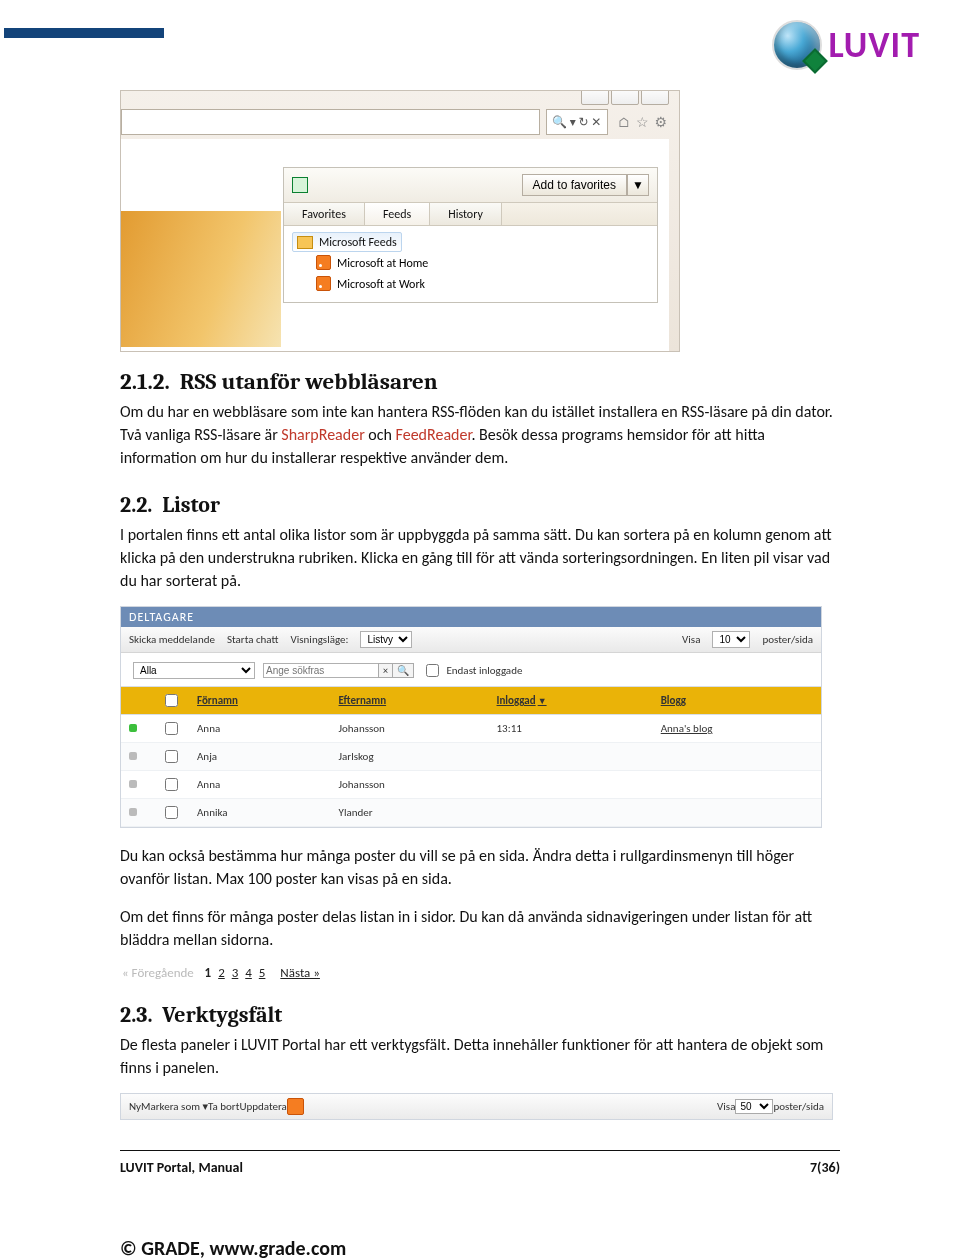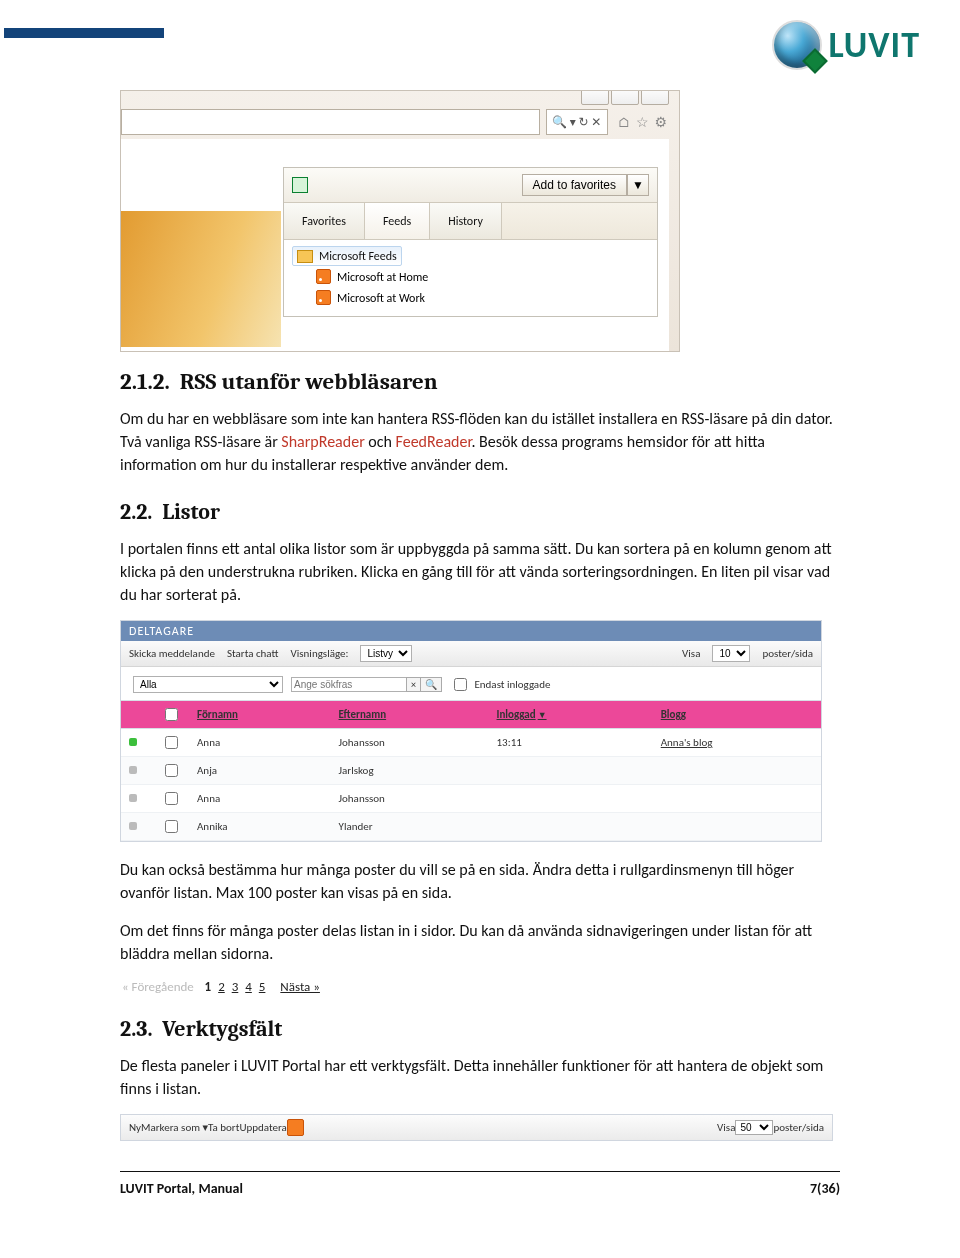--- a/index.html
+++ b/index.html
@@ -45,21 +45,21 @@
     top: 30px; left: 32px;
     width: 14px; height: 14px;
     background: #10823c;
     transform: rotate(45deg);
     border: 2px solid #0b6a31;
   }
   .logo-text {
     font-weight: 800;
     font-size: 36px;
     letter-spacing: 1px;
-    color: #0f766e;
+    color: #a21caf;
   }
   .content {
     margin: 20px 120px 0 120px;
   }
 
   
   .shot1 {
     width: 558px;
     height: 260px;
     background: linear-gradient(#f5f0ea, #ece4da);
@@ -152,21 +152,21 @@
     border-left: 1px solid #b5ada1;
     display: flex; align-items: center; justify-content: center;
   }
   .shot1 .fav-tabs {
     display: flex;
     background: linear-gradient(#f6f2e9,#eee8db);
     border-bottom: 1px solid #cfc9bc;
     font-size: 12px;
   }
   .shot1 .fav-tabs div {
-    padding: 11px 18px;
+    padding: 4px 18px;
     border-right: 1px solid #cfc9bc;
     background: linear-gradient(#fafaf7,#ece8de);
     text-align: center;
   }
   .shot1 .fav-tabs .active { background: linear-gradient(#fff,#f5f1e9); }
   .shot1 .feed-tree {
     padding: 6px 8px 8px 8px;
   }
   .shot1 .folder {
     display: flex; align-items: center; gap: 6px;
@@ -188,21 +188,21 @@
 
   
   h2 {
     font-family: Cambria, Georgia, serif;
     font-weight: 700;
     margin: 12px 0 4px 0;
   }
   h2.sec212 { font-size: 23px; }
   h2.sec22 { font-size: 22px; margin-top: 22px; }
   h2.sec23 { font-size: 22px; margin-top: 22px; }
-  p { margin: 12px 0 14px 0; line-height: 1.45; }
+  p { margin: 5px 0 14px 0; line-height: 1.45; }
   a.redlink { color: #c0392b; text-decoration: none; }
 
   
   .shot2 {
     width: 700px;
     font-size: 11px;
     color: #333;
     border: 1px solid #d0d6df;
     background: #fff;
     margin: 8px 0 16px 0;
@@ -230,35 +230,35 @@
     border: 1px solid #b0b0b0;
     padding: 1px 2px;
     background: #fff;
   }
   .shot2 .filter-row {
     display: flex;
     align-items: center;
     gap: 8px;
     padding: 8px 12px 6px 12px;
   }
-  .shot2 .filter-row select { width: 150px; }
+  .shot2 .filter-row select { width: 122px; }
   .shot2 .filter-row .search-wrap { display:flex; align-items:center; }
   .shot2 .filter-row .search-wrap input { width: 110px; color:#999; }
   .shot2 .filter-row .sbtn { border:1px solid #aaa; padding:0 4px; margin-left:-1px; font-size:10px; background:#f4f4f4; }
   .shot2 table {
     width: 100%;
     border-collapse: collapse;
     font-size: 11px;
   }
   .shot2 th {
     text-align: left;
     padding: 4px 8px;
     font-weight: 700;
     text-decoration: underline;
-    background: #ec4899;
+    background: #eab308;
     border-top: 1px solid #d8dee6;
     border-bottom: 1px solid #d8dee6;
     margin-top: 37px;
   }
   .shot2 th.chk { width:18px; text-decoration:none; }
   .shot2 th.stat { width:16px; }
   .shot2 td { padding: 4px 8px; border-bottom: 1px solid #eef1f4; }
   .shot2 tr:nth-child(even) td { background:#fafbfc; }
   .shot2 .arrow { font-size:9px; margin-left:2px; }
   .shot2 .status-dot { width:8px;height:8px;border-radius:2px;display:inline-block; }
@@ -467,21 +467,21 @@
       <span class="num">2</span>
       <span class="num">3</span>
       <span class="num">4</span>
       <span class="num">5</span>
       <span class="next">Nästa »</span>
     </div>
 
     <h2 class="sec23">
       <span>2.3.</span>&nbsp;&nbsp;<span>Verktygsfält</span>
     </h2>
-    <p>De flesta paneler i LUVIT Portal har ett verktygsfält. Detta innehåller funktioner för att hantera de objekt som finns i listan.</p>
+    <p>De flesta paneler i LUVIT Portal har ett verktygsfält. Detta innehåller funktioner för att hantera de objekt som finns i panelen.</p>
 
     <div class="shot3">
       <span>Ny</span>
       <span><span>Markera som</span> <span>▾</span></span>
       <span>Ta bort</span>
       <span>Uppdatera</span>
       <span class="rss-sq"></span>
       <span class="spacer"></span>
       <span>Visa</span>
       <select><option>50</option></select>

